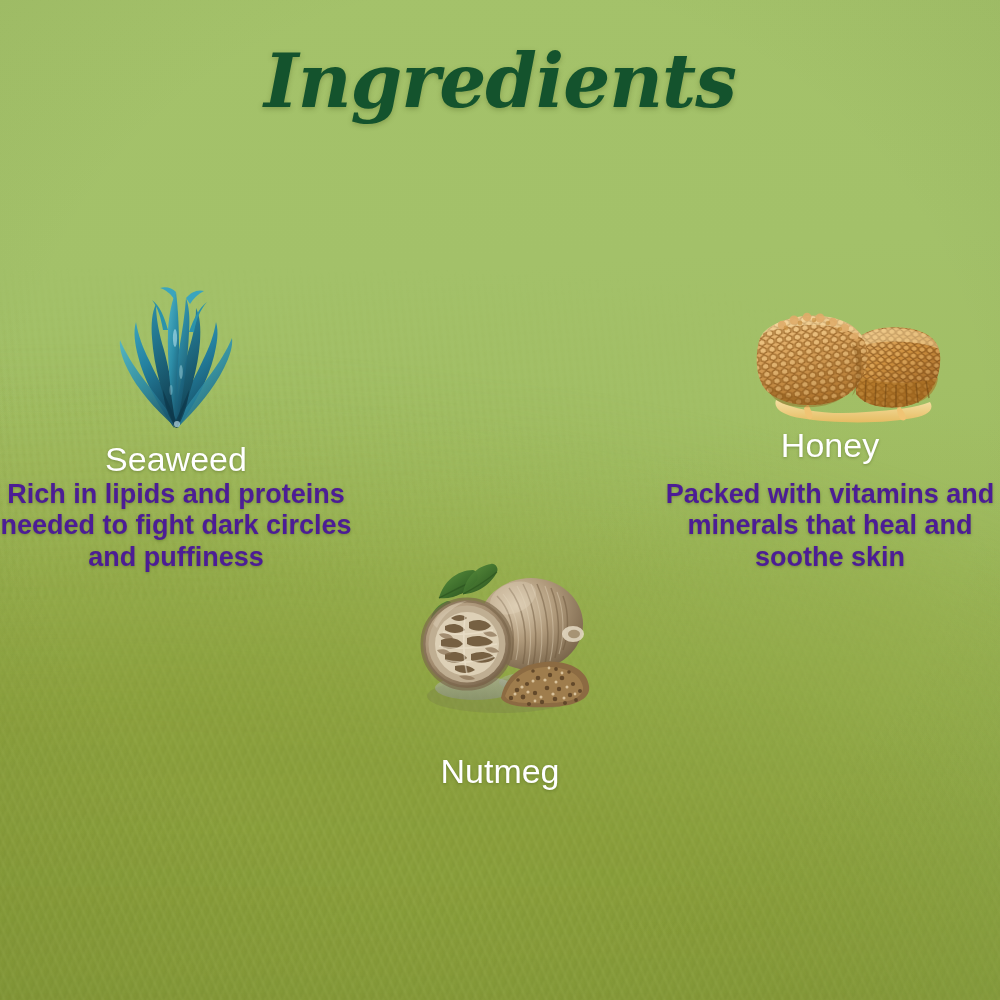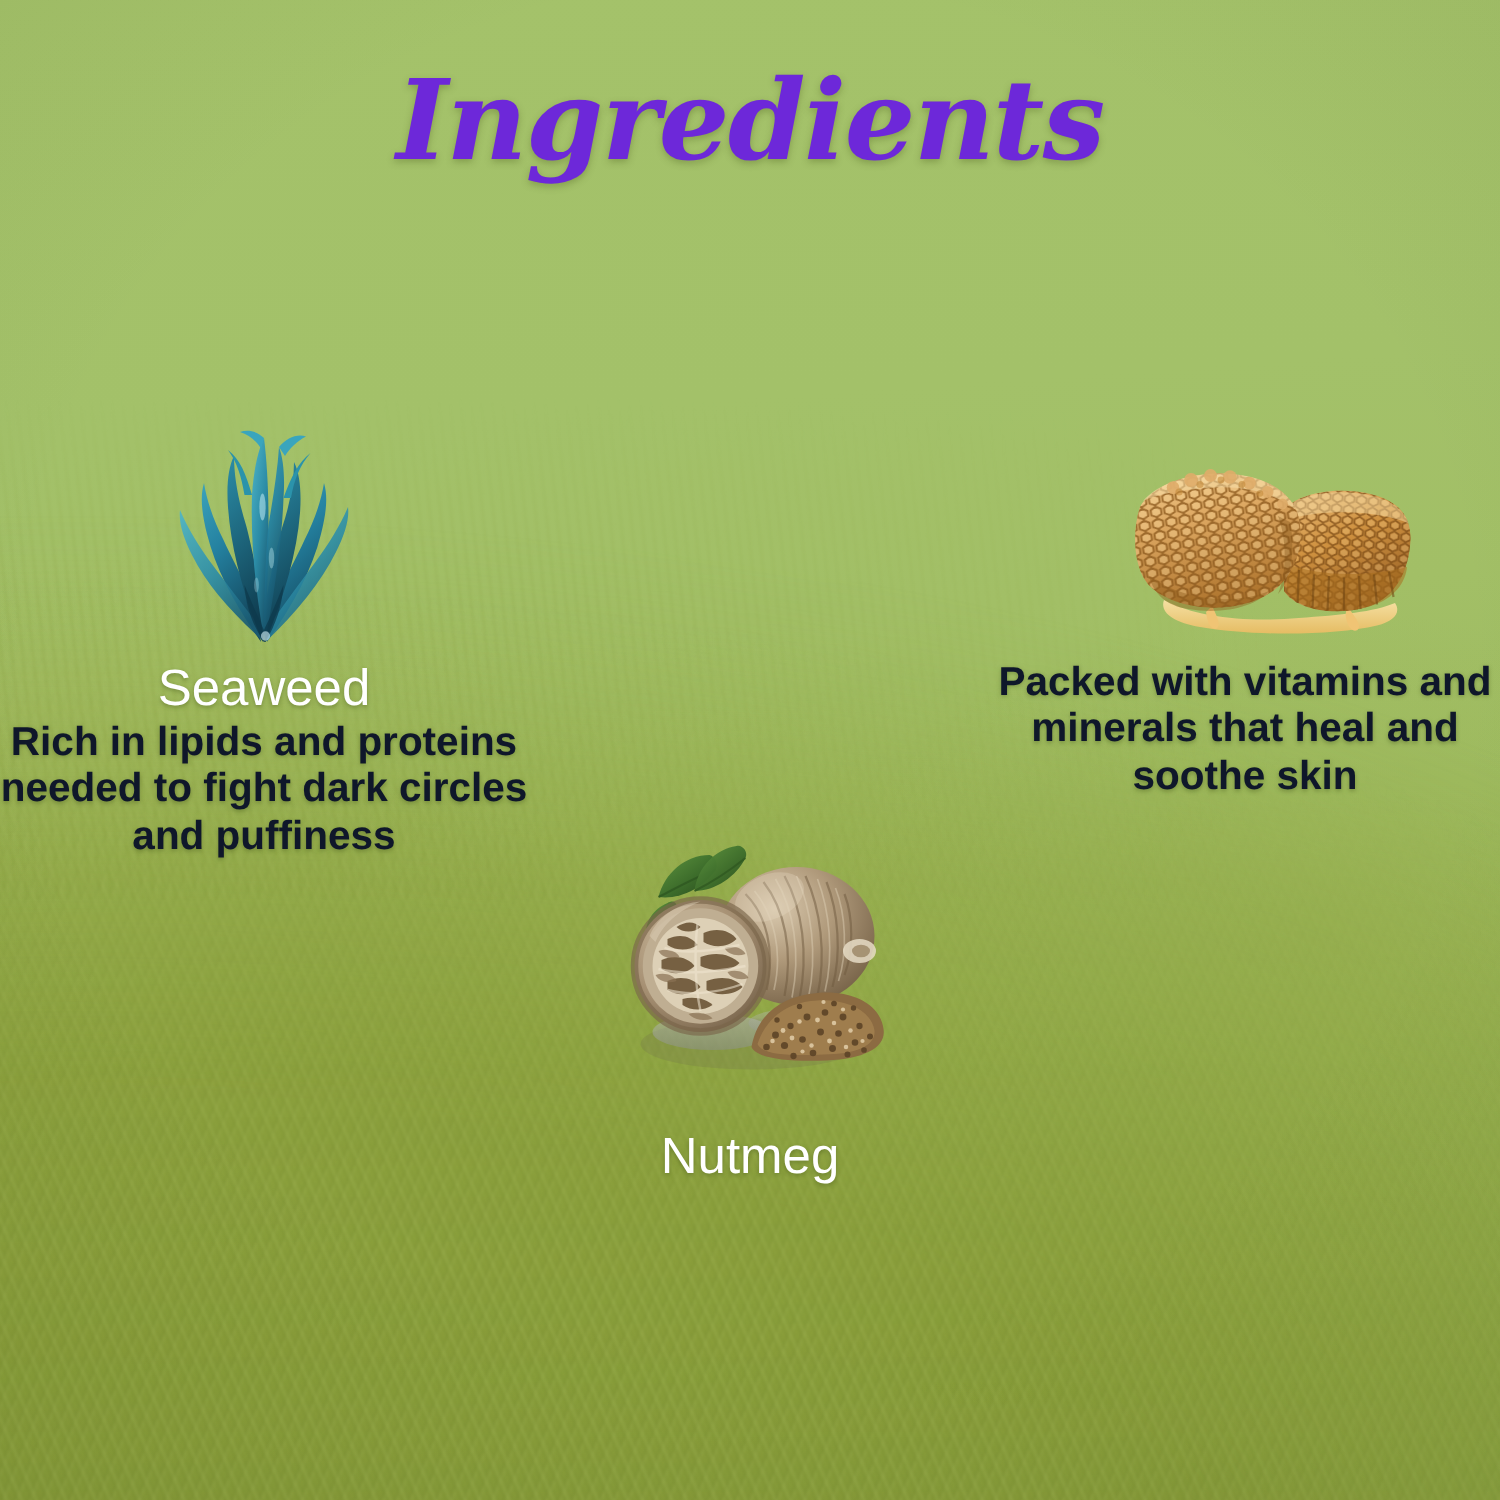--- a/index.html
+++ b/index.html
@@ -114,21 +114,21 @@
     pointer-events: none;
   }
 
   
   .title {
     position: absolute;
     top: 44px;
     left: 0;
     width: 100%;
     text-align: center;
-    color: #6d28d9;
+    color: #14532d;
     font-family: "DejaVu Serif", serif;
     font-size: 74px;
     font-style: italic;
     font-weight: 700;
     letter-spacing: -1px;
     line-height: 1;
     text-shadow: 0 2px 5px rgba(70,88,26,.34);
     white-space: nowrap;
   }
 
@@ -143,21 +143,21 @@
   .item-name {
     color: #ffffff;
     font-size: 34px;
     font-weight: 400;
     line-height: 1.12;
     text-align: center;
     text-shadow: 0 1px 3px rgba(62,80,22,.40);
   }
 
   .item-desc {
-    color: #0f172a;
+    color: #4c1d95;
     font-size: 27px;
     font-weight: 700;
     line-height: 1.16;
     text-align: center;
     text-shadow: 0 1px 3px rgba(62,80,22,.40);
     white-space: pre-line;
   }
 
   
   #item-seaweed { left: 0px; top: 286px; width: 352px; }
@@ -318,20 +318,21 @@
               <circle cx="80" cy="39" r="2.3"></circle>
             <circle cx="92" cy="45" r="2.2"></circle>
           </g>
 
           <path d="M18 100 C 40 116 74 120 98 110 C 90 120 68 126 44 122 C 30 120 21 112 18 100 Z" fill="#8f5c1c" opacity="0.42"></path>
         </g>
 
         <path d="M104 60 C 110 76 110 98 104 112 C 112 104 116 84 112 64 Z" fill="#7a4d14" opacity="0.35"></path>
       </svg>
     </div>
+    <div class="item-name">Honey</div>
     <div class="item-desc">Packed with vitamins and
 minerals that heal and
 soothe skin</div>
   </div>
 
   <div class="item" id="item-nutmeg">
     <div class="item-art" id="art-nutmeg">
       <svg class="art-svg" viewBox="0 0 190 168" aria-hidden="true">
         <defs>
           <radialGradient id="nmWhole" cx="0.36" cy="0.3" r="0.82">

